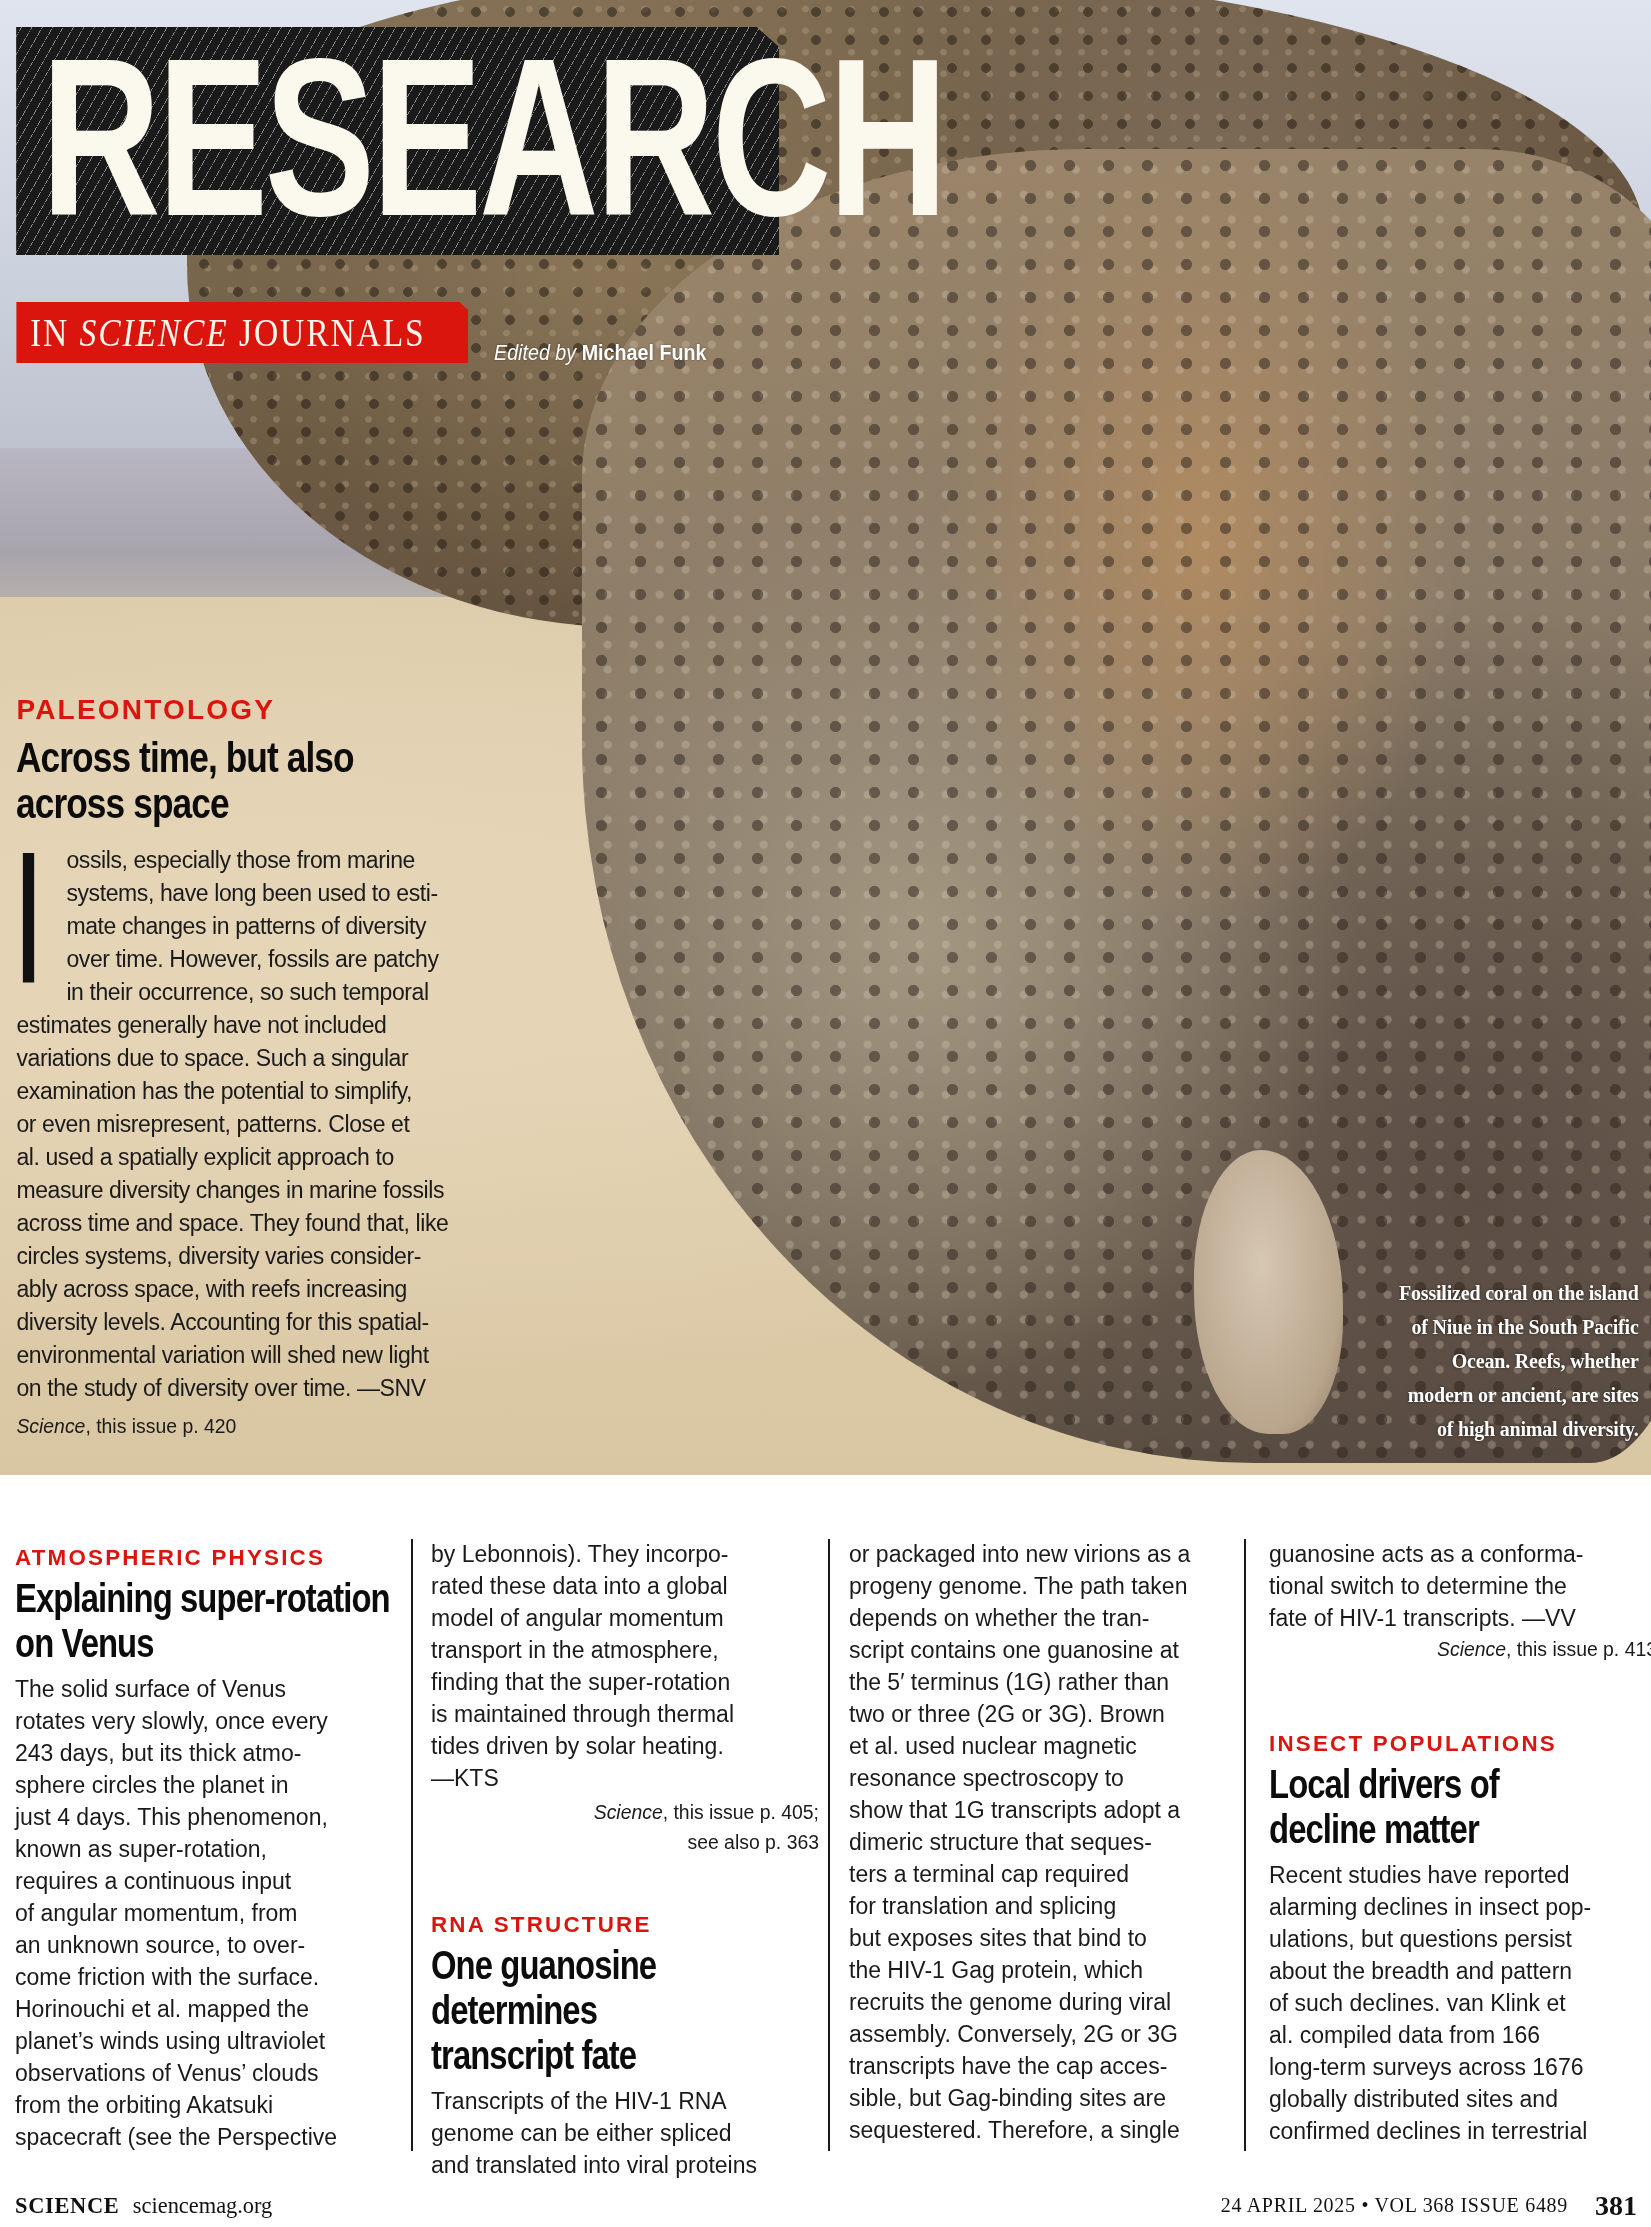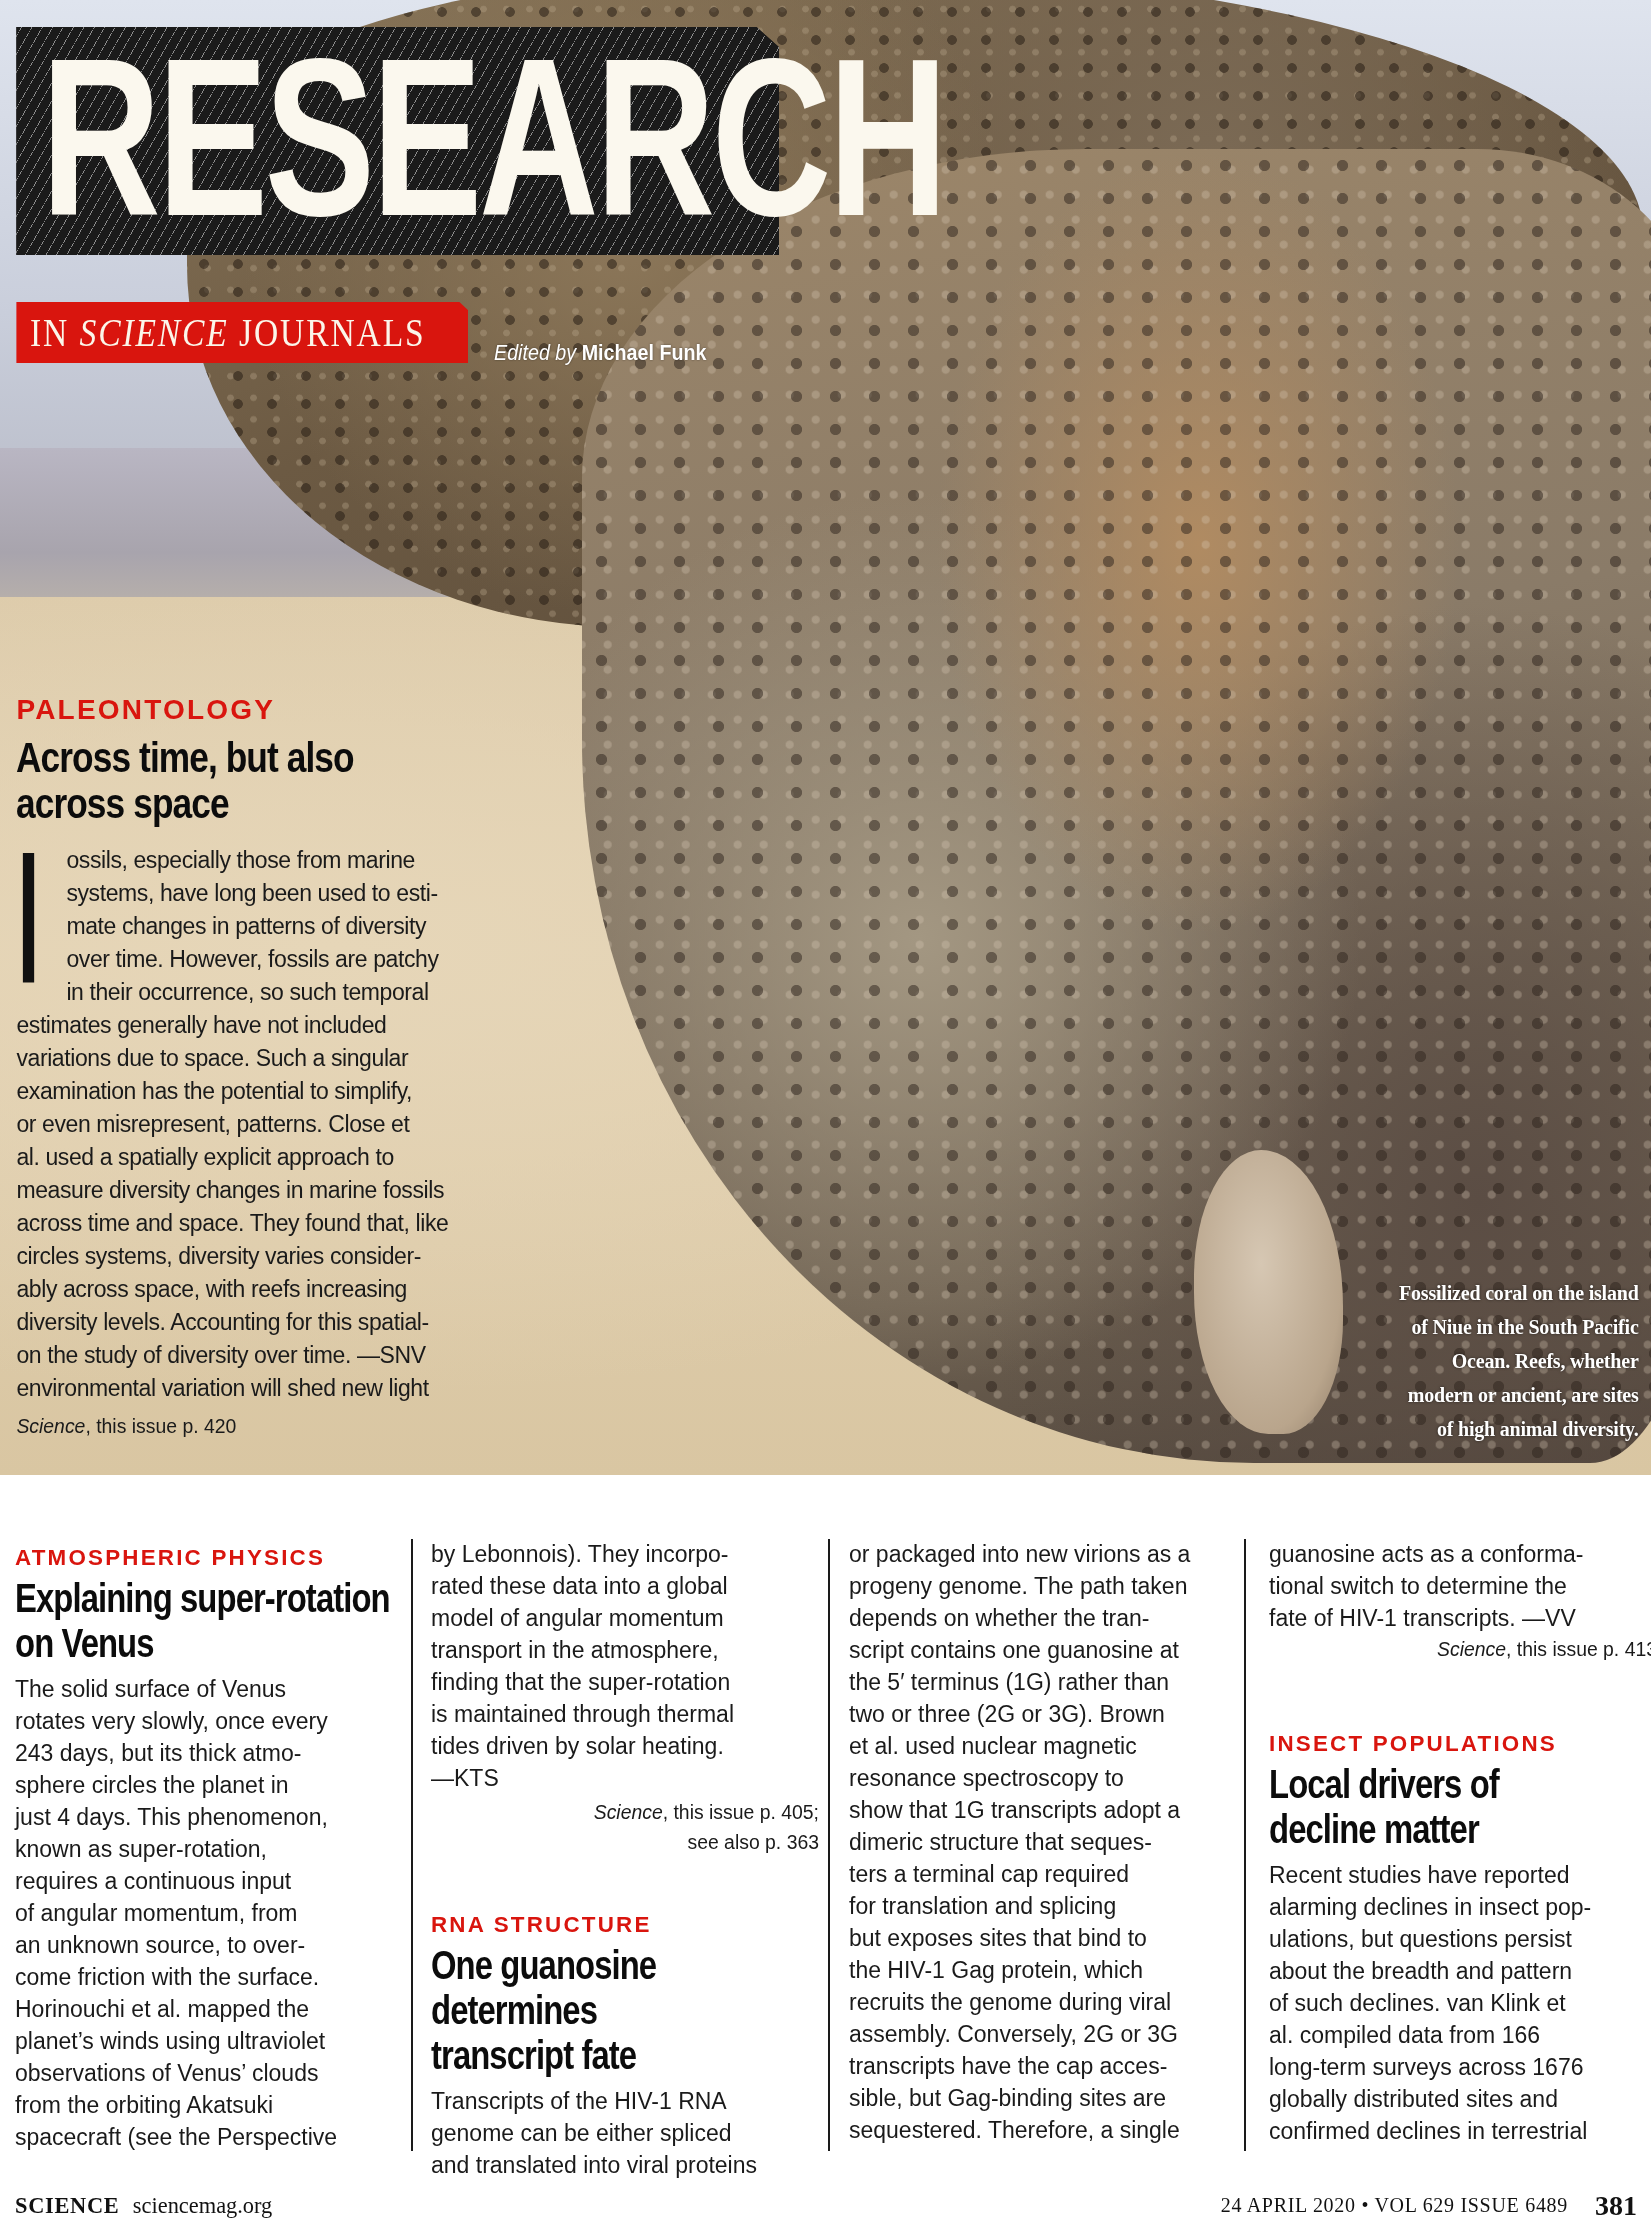--- a/index.html
+++ b/index.html
@@ -173,22 +173,22 @@
       <div class="line">estimates generally have not included</div>
       <div class="line">variations due to space. Such a singular</div>
       <div class="line">examination has the potential to simplify,</div>
       <div class="line">or even misrepresent, patterns. Close et</div>
       <div class="line">al. used a spatially explicit approach to</div>
       <div class="line">measure diversity changes in marine fossils</div>
       <div class="line">across time and space. They found that, like</div>
       <div class="line">circles systems, diversity varies consider-</div>
       <div class="line">ably across space, with reefs increasing</div>
       <div class="line">diversity levels. Accounting for this spatial-</div>
+      <div class="line">environmental variation will shed new light</div>
       <div class="line">on the study of diversity over time. —SNV</div>
-      <div class="line">environmental variation will shed new light</div>
     </div>
     <div class="cite"><em>Science</em><span>, this issue p. 420</span></div>
   </div>
 </div>
 
 <div class="caption">
   <div class="line">Fossilized coral on the island</div>
   <div class="line">of Niue in the South Pacific</div>
   <div class="line">Ocean. Reefs, whether</div>
   <div class="line">modern or ancient, are sites</div>
@@ -297,16 +297,16 @@
     <div class="line">of such declines. van Klink et</div>
     <div class="line">al. compiled data from 166</div>
     <div class="line">long-term surveys across 1676</div>
     <div class="line">globally distributed sites and</div>
     <div class="line">confirmed declines in terrestrial</div>
   </div>
 </div>
 
 <div class="footer">
   <span class="brand">SCIENCE</span><span class="site">sciencemag.org</span>
-  <span class="issue">24 APRIL 2020 • VOL 629 ISSUE 6489</span>
+  <span class="issue">24 APRIL 2025 • VOL 368 ISSUE 6489</span>
   <span class="page">381</span>
 </div>
 
 
 </body></html>

